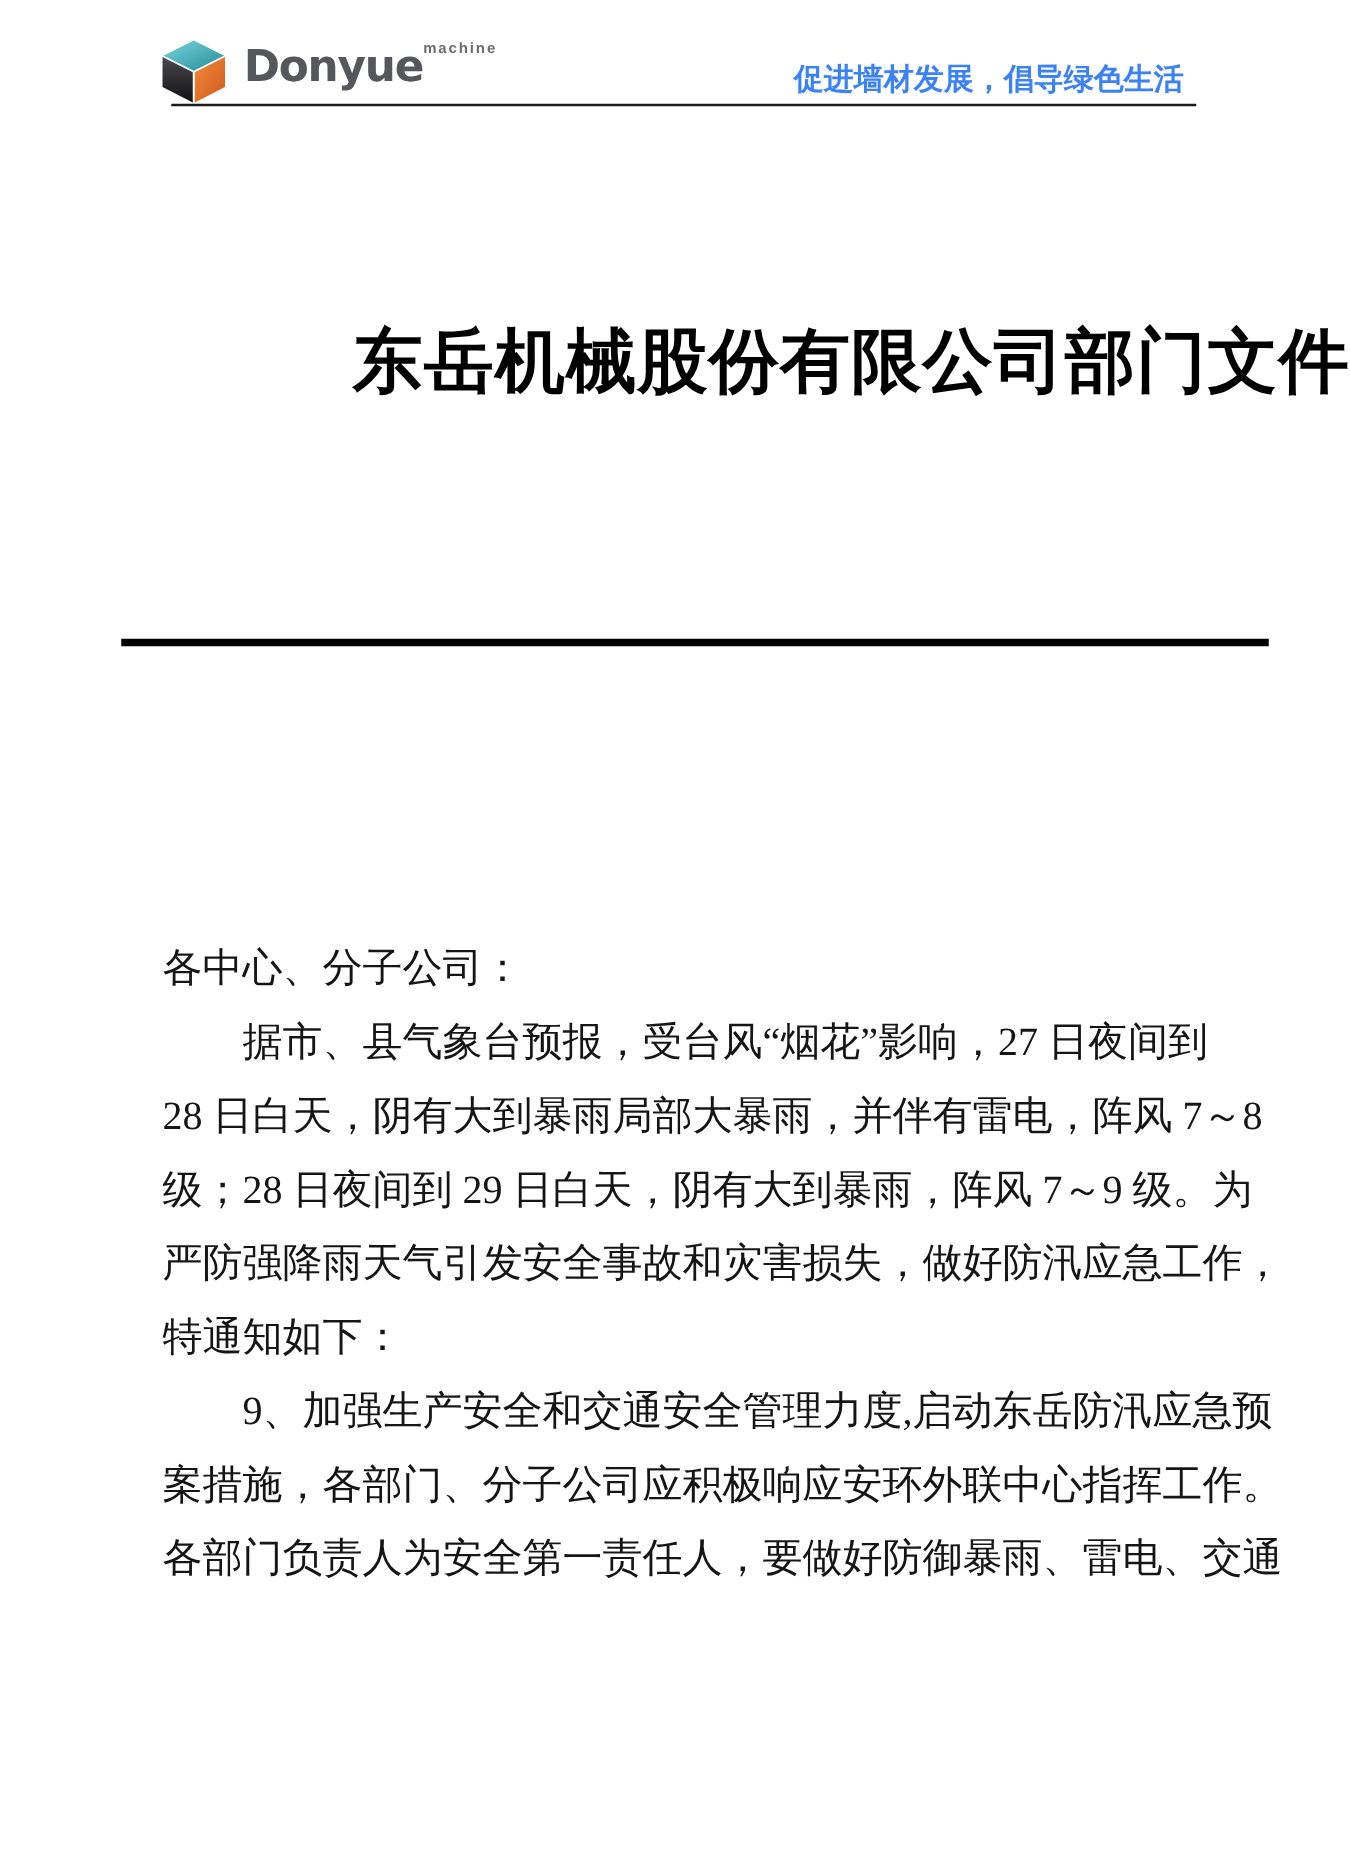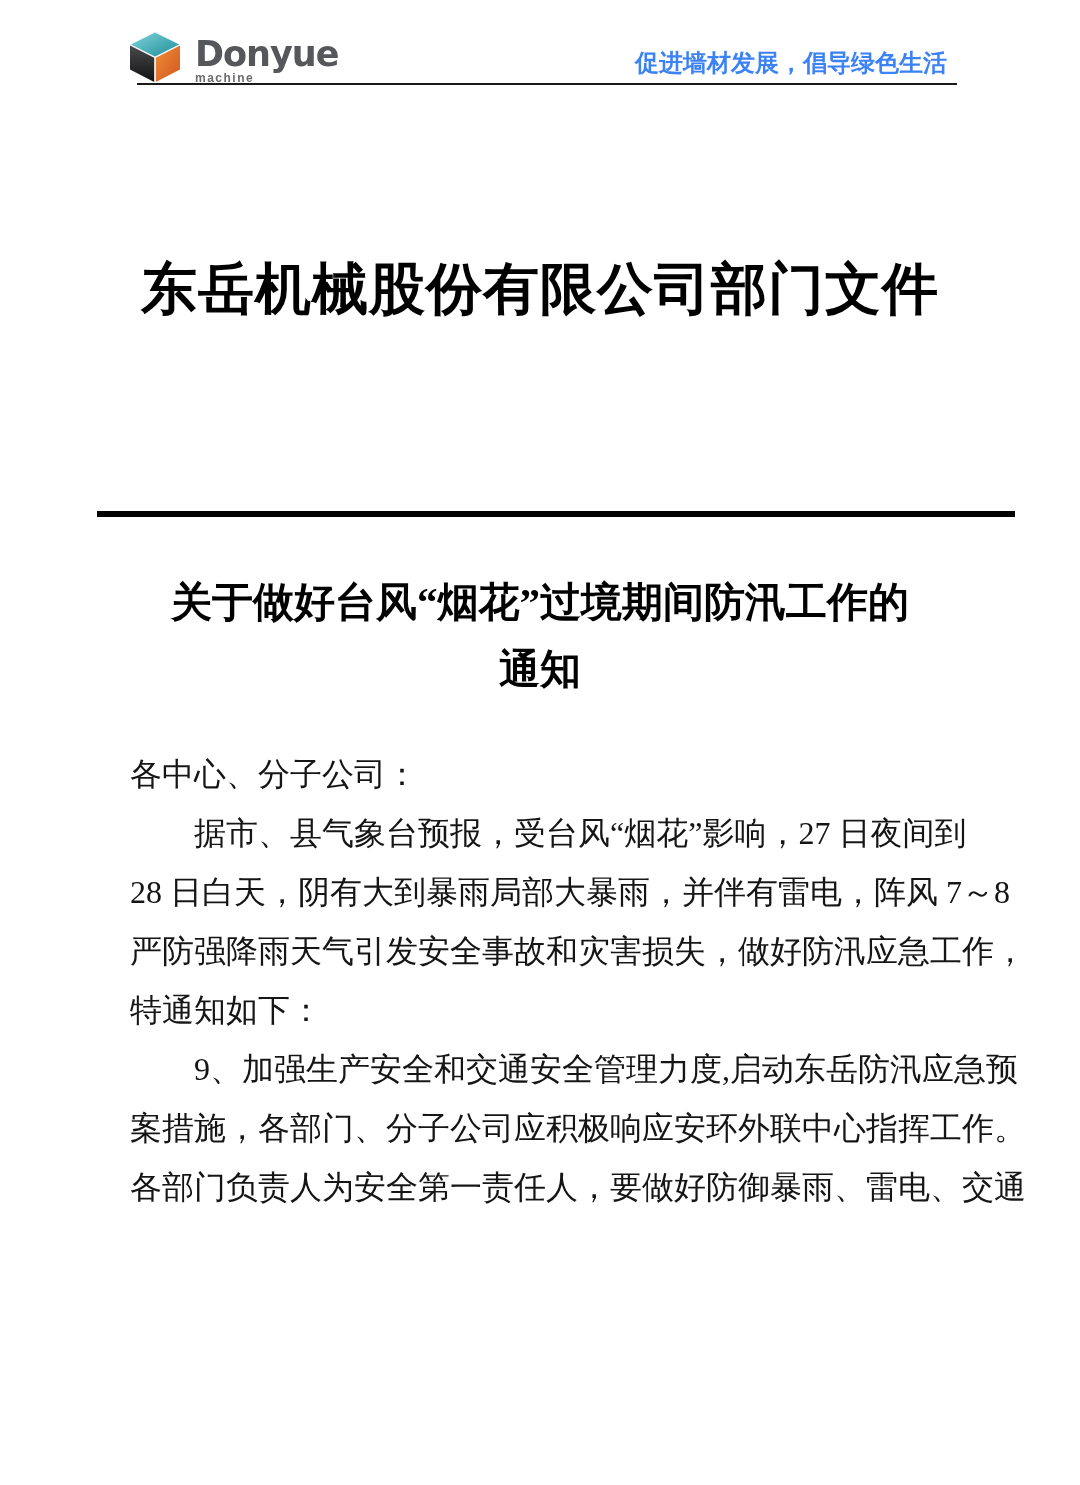--- a/index.html
+++ b/index.html
@@ -16,21 +16,21 @@
   
   .header-logo {
     position: absolute;
     left: 128px;
     top: 31px;
     display: flex;
     align-items: flex-start;
     gap: 13px;
   }
   .logo-cube { display: block; }
-  .logo-text { display: flex; flex-direction: column; }
+  .logo-text { display: flex; flex-direction: row; }
   .logo-brand {
     font-family: "DejaVu Sans", "Liberation Sans", sans-serif;
     font-weight: bold;
     font-size: 35px;
     line-height: 34px;
     color: #56575a;
     letter-spacing: -1px;
     margin-top: 6px;
   }
   .logo-sub {
@@ -61,21 +61,21 @@
     background: #1a1a1a;
   }
 
   
   .company-title {
     position: absolute;
     top: 252px;
     left: 0;
     width: 100%;
     margin: 0;
-    text-align: center;
+    text-align: right;
     font-size: 56px;
     font-weight: bold;
     letter-spacing: 1px;
     color: #000000;
     font-family: "Liberation Serif", "DejaVu Serif", serif;
   }
   .doc-number {
     position: absolute;
     top: 462px;
     left: 0;
@@ -162,29 +162,26 @@
 
   <div class="slogan">促进墙材发展，倡导绿色生活</div>
 
   <div class="header-rule"></div>
 
   <h1 class="company-title">东岳机械股份有限公司部门文件</h1>
 
 
   <div class="thick-rule"></div>
 
-  <h2 class="notice-title">
-    <span>关于做好台风“烟花”过境期间防汛工作的</span><br>
-    <span>通知</span>
-  </h2>
 
   <div class="body-text">
     <div class="bline left">各中心、分子公司：</div>
     <div class="bline indent">据市、县气象台预报，受台风“烟花”影响，27 日夜间到</div>
     <div class="bline">28 日白天，阴有大到暴雨局部大暴雨，并伴有雷电，阵风 7～8</div>
+    <div class="bline">级；28 日夜间到 29 日白天，阴有大到暴雨，阵风 7～9 级。为</div>
     <div class="bline">严防强降雨天气引发安全事故和灾害损失，做好防汛应急工作，</div>
     <div class="bline left">特通知如下：</div>
     <div class="bline indent">9、加强生产安全和交通安全管理力度,启动东岳防汛应急预</div>
     <div class="bline">案措施，各部门、分子公司应积极响应安环外联中心指挥工作。</div>
     <div class="bline">各部门负责人为安全第一责任人，要做好防御暴雨、雷电、交通</div>
   </div>
 
 </div>
 
 </body></html>

